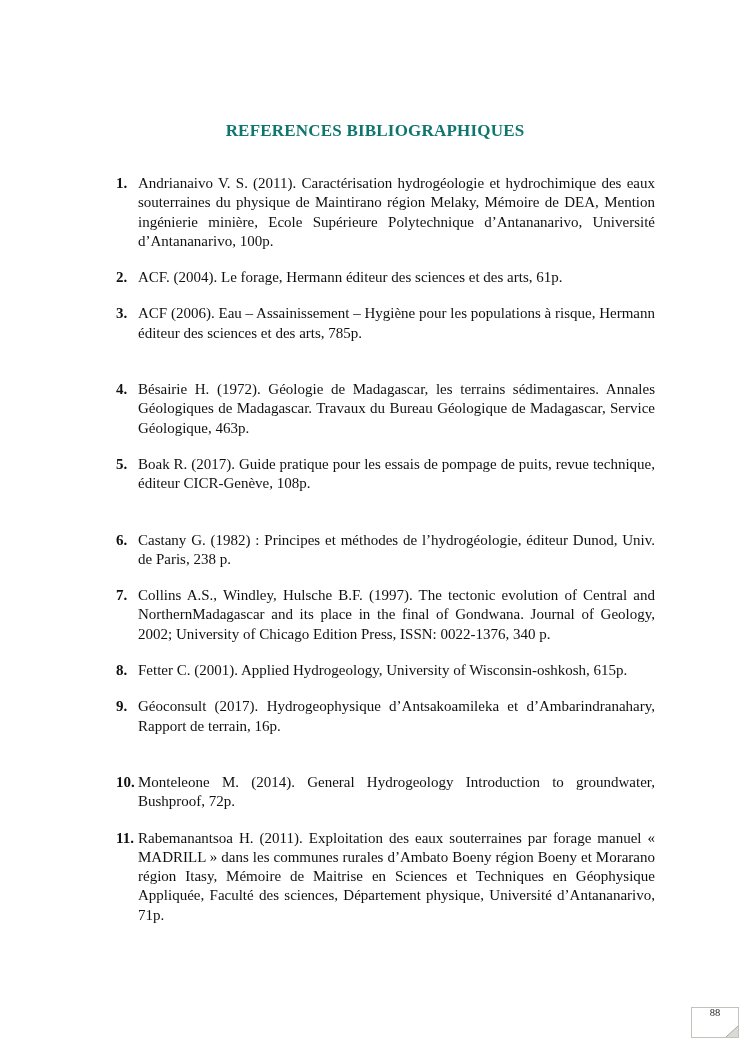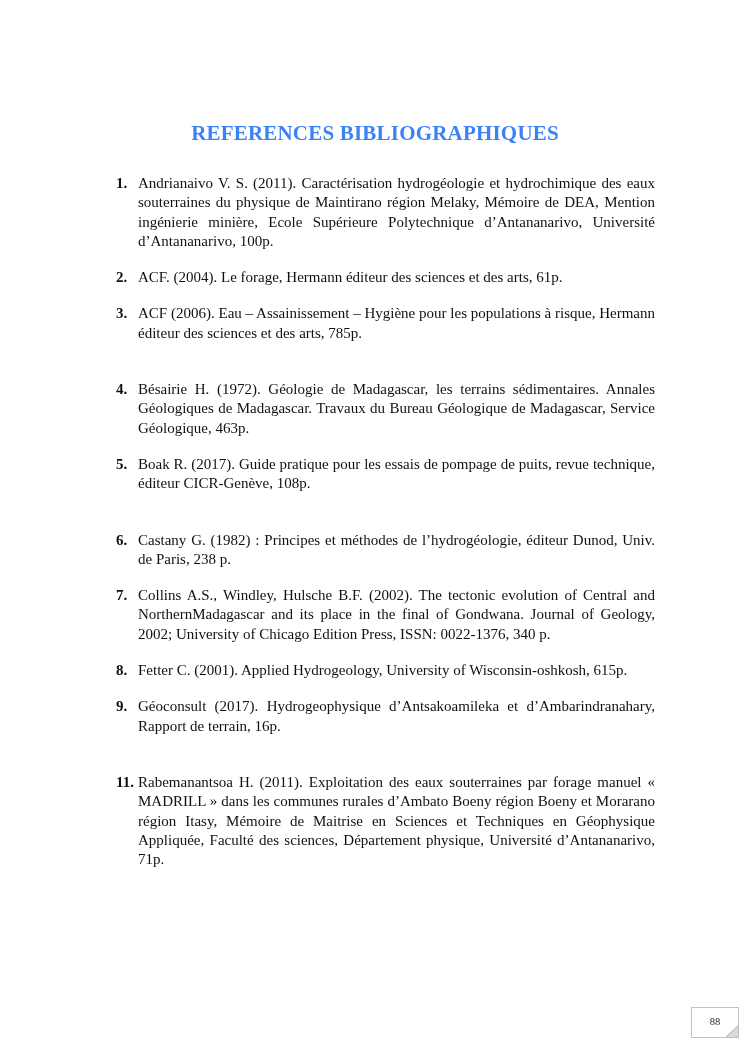--- a/index.html
+++ b/index.html
@@ -17,24 +17,24 @@
     inset: 0;
     background: #ffffff;
   }
   .doc-title {
     position: absolute;
     left: 116px;
     top: 121px;
     width: 518px;
     margin: 0;
     text-align: center;
-    font-size: 21px;
+    font-size: 17px;
     font-weight: bold;
     letter-spacing: 0.2px;
-    color: #3b82f6;
+    color: #0f766e;
   }
   .ref-list {
     position: absolute;
     left: 116px;
     top: 174px;
     width: 539px;
   }
   .ref-item {
     display: flex;
     font-size: 15px;
@@ -54,21 +54,20 @@
   .ref-author { font-weight: normal; }
   .page-number-box {
     position: absolute;
     left: 691px;
     top: 1007px;
     width: 46px;
     height: 29px;
     border: 1px solid #c3c2ba;
     background: #ffffff;
     display: flex;
-    align-items: center;
     justify-content: center;
   }
   .page-number {
     font-size: 10.5px;
     color: #222222;
     position: relative;
     top: -1px;
   }
   .fold {
     position: absolute;
@@ -104,29 +103,33 @@
       <div class="ref-item gap-large">
     <span class="ref-num">5.</span>
     <span class="ref-body"><b class="ref-author">Boak R. (2017).</b><span class="ref-text"> Guide pratique pour les essais de pompage de puits, revue technique, éditeur CICR-Genève, 108p.</span></span>
   </div>
       <div class="ref-item">
     <span class="ref-num">6.</span>
     <span class="ref-body"><b class="ref-author">Castany G. (1982)</b><span class="ref-text"> : Principes et méthodes de l’hydrogéologie, éditeur Dunod, Univ. de Paris, 238 p.</span></span>
   </div>
       <div class="ref-item">
     <span class="ref-num">7.</span>
-    <span class="ref-body"><b class="ref-author">Collins A.S., Windley, Hulsche B.F. (2002).</b><span class="ref-text"> The tectonic evolution of Central and NorthernMadagascar and its place in the final of Gondwana. Journal of Geology, 2002; University of Chicago Edition Press, ISSN: 0022-1376, 340 p.</span></span>
+    <span class="ref-body"><b class="ref-author">Collins A.S., Windley, Hulsche B.F. (1997).</b><span class="ref-text"> The tectonic evolution of Central and NorthernMadagascar and its place in the final of Gondwana. Journal of Geology, 2002; University of Chicago Edition Press, ISSN: 0022-1376, 340 p.</span></span>
   </div>
       <div class="ref-item">
     <span class="ref-num">8.</span>
     <span class="ref-body"><b class="ref-author">Fetter C. (2001).</b><span class="ref-text"> Applied Hydrogeology, University of Wisconsin-oshkosh, 615p.</span></span>
   </div>
       <div class="ref-item gap-large">
     <span class="ref-num">9.</span>
     <span class="ref-body"><b class="ref-author">Géoconsult (2017).</b><span class="ref-text"> Hydrogeophysique d’Antsakoamileka et d’Ambarindranahary, Rapport de terrain, 16p.</span></span>
+  </div>
+      <div class="ref-item">
+    <span class="ref-num">10.</span>
+    <span class="ref-body"><b class="ref-author">Monteleone M. (2014).</b><span class="ref-text"> General Hydrogeology Introduction to groundwater, Bushproof, 72p.</span></span>
   </div>
       <div class="ref-item">
     <span class="ref-num">11.</span>
     <span class="ref-body"><b class="ref-author">Rabemanantsoa H. (2011)</b><span class="ref-text">. Exploitation des eaux souterraines par forage manuel « MADRILL » dans les communes rurales d’Ambato Boeny région Boeny et Morarano région Itasy, Mémoire de Maitrise en Sciences et Techniques en Géophysique Appliquée, Faculté des sciences, Département physique, Université d’Antananarivo, 71p.</span></span>
   </div>
     </div>
 
   <div class="page-number-box">
     <span class="page-number">88</span>
     <svg class="fold" width="12" height="12" viewBox="0 0 12 12">

